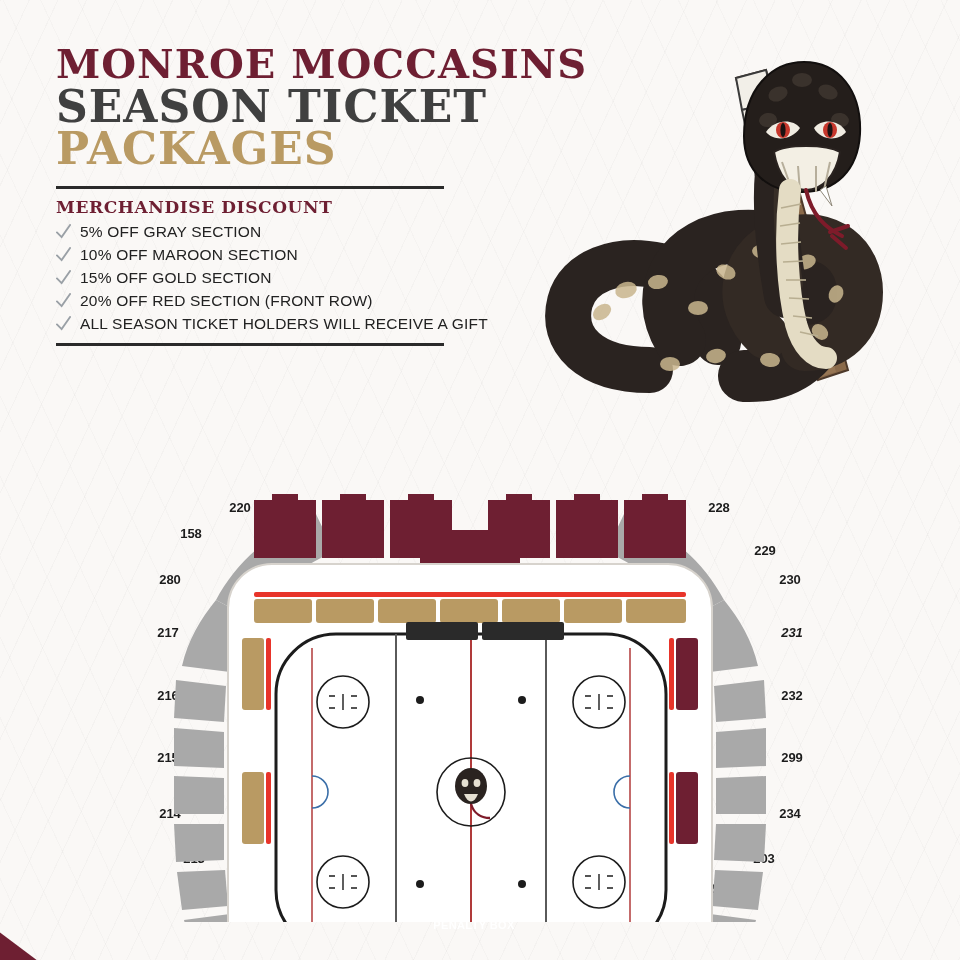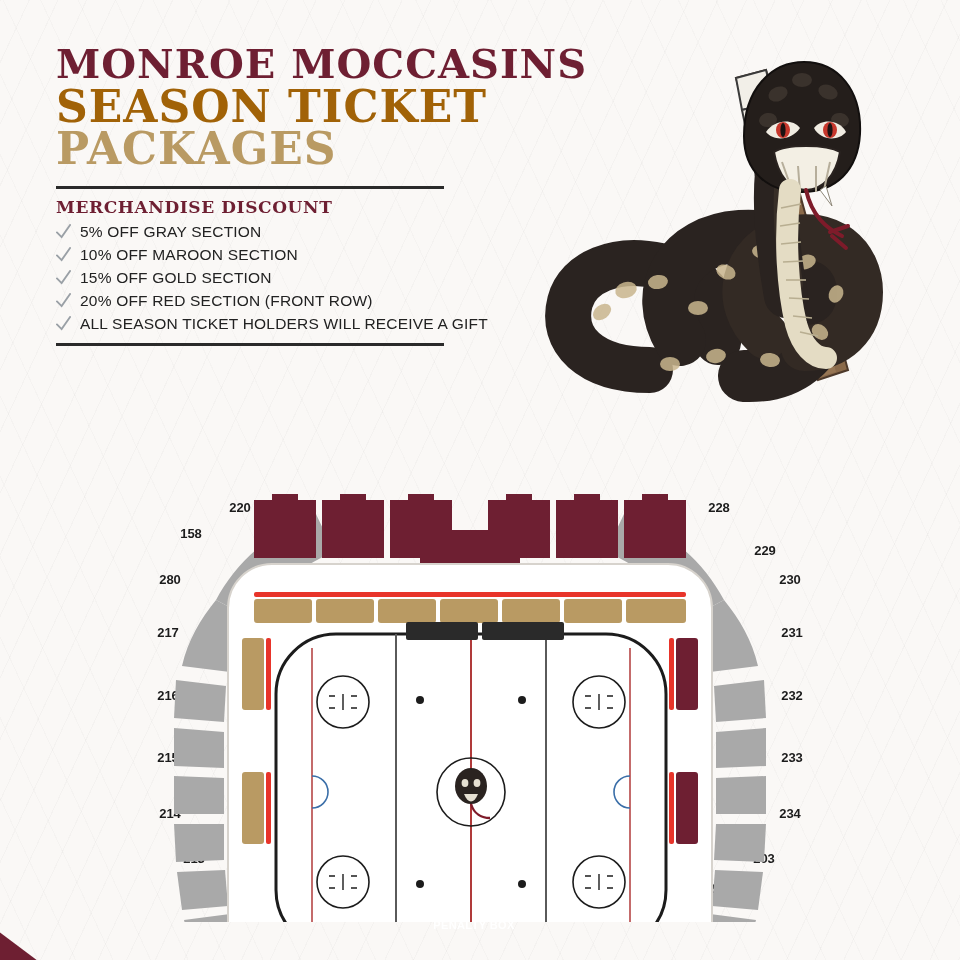--- a/index.html
+++ b/index.html
@@ -27,21 +27,21 @@
   .header { position: absolute; left: 56px; top: 46px; z-index: 3; width: 560px; }
 
   .title-1, .title-2, .title-3 {
     font-family: "DejaVu Serif", serif;
     font-weight: bold;
     letter-spacing: 1px;
     line-height: 0.92;
     margin: 0;
   }
   .title-1 { font-size: 40px; color: #6e1f32; text-transform: uppercase; }
-  .title-2 { font-size: 44px; color: #a16207; text-transform: uppercase; margin-top: 4px; }
+  .title-2 { font-size: 44px; color: #404040; text-transform: uppercase; margin-top: 4px; }
   .title-3 { font-size: 44px; color: #b99a63; text-transform: uppercase; margin-top: 2px; }
 
   .subtitle-bar {
     display: inline-block;
     background: #6e1f32;
     color: #ffffff;
     font-size: 26px;
     font-weight: bold;
     letter-spacing: 0.5px;
     padding: 5px 14px 6px 10px;
@@ -393,23 +393,23 @@
   <div class="map-label" style="left:168px; top:632px;">217</div>
   <div class="map-label" style="left:168px; top:695px;">216</div>
   <div class="map-label" style="left:168px; top:757px;">215</div>
   <div class="map-label" style="left:170px; top:813px;">214</div>
   <div class="map-label" style="left:194px; top:858px;">213</div>
   <div class="map-label" style="left:240px; top:888px;">212</div>
 
   <div class="map-label" style="left:719px; top:507px;">228</div>
   <div class="map-label" style="left:765px; top:550px;">229</div>
   <div class="map-label" style="left:790px; top:579px;">230</div>
-  <div class="map-label" style="left:792px; top:632px;">231</div>
+  <div class="map-label" style="left:792px; top:632px;font-style:italic;">231</div>
   <div class="map-label" style="left:792px; top:695px;">232</div>
-  <div class="map-label" style="left:792px; top:757px;">233</div>
+  <div class="map-label" style="left:792px; top:757px;">299</div>
   <div class="map-label" style="left:790px; top:813px;">234</div>
   <div class="map-label" style="left:764px; top:858px;">203</div>
   <div class="map-label" style="left:719px; top:888px;">204</div>
 
   <div class="map-label white small" style="left:292px; top:571px;">121</div>
   <div class="map-label white small" style="left:354px; top:571px;">122</div>
   <div class="map-label white small" style="left:416px; top:571px;">123</div>
   <div class="map-label white small" style="left:478px; top:571px;">124</div>
   <div class="map-label white small" style="left:540px; top:571px;">125</div>
   <div class="map-label white small" style="left:602px; top:571px;">126</div>

